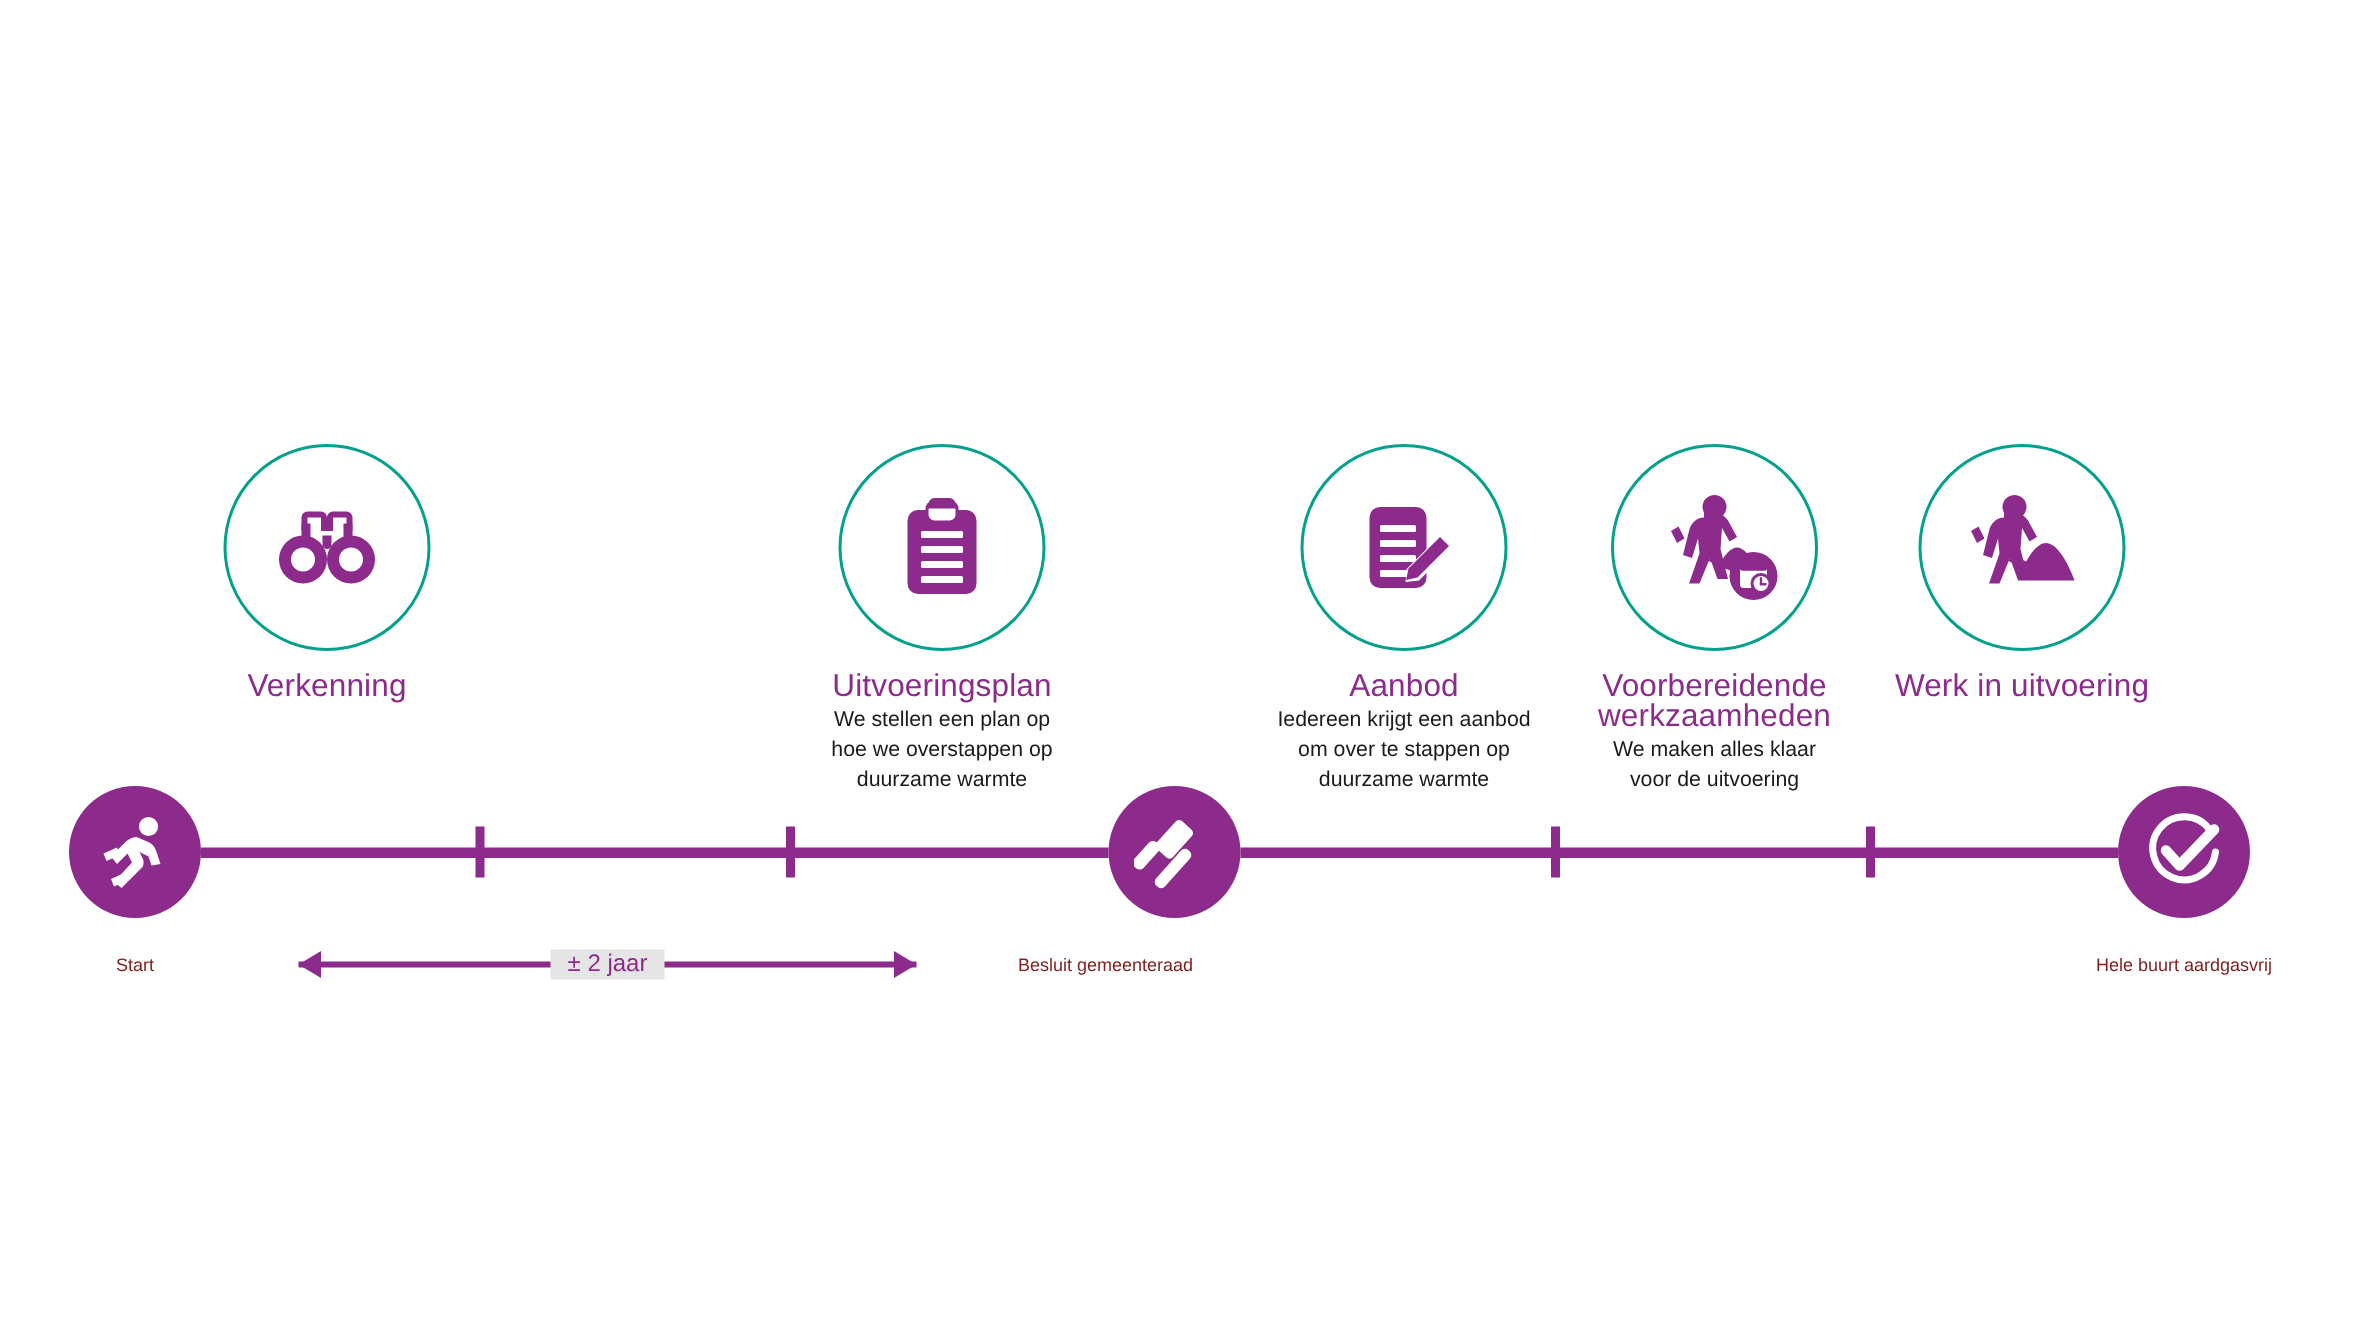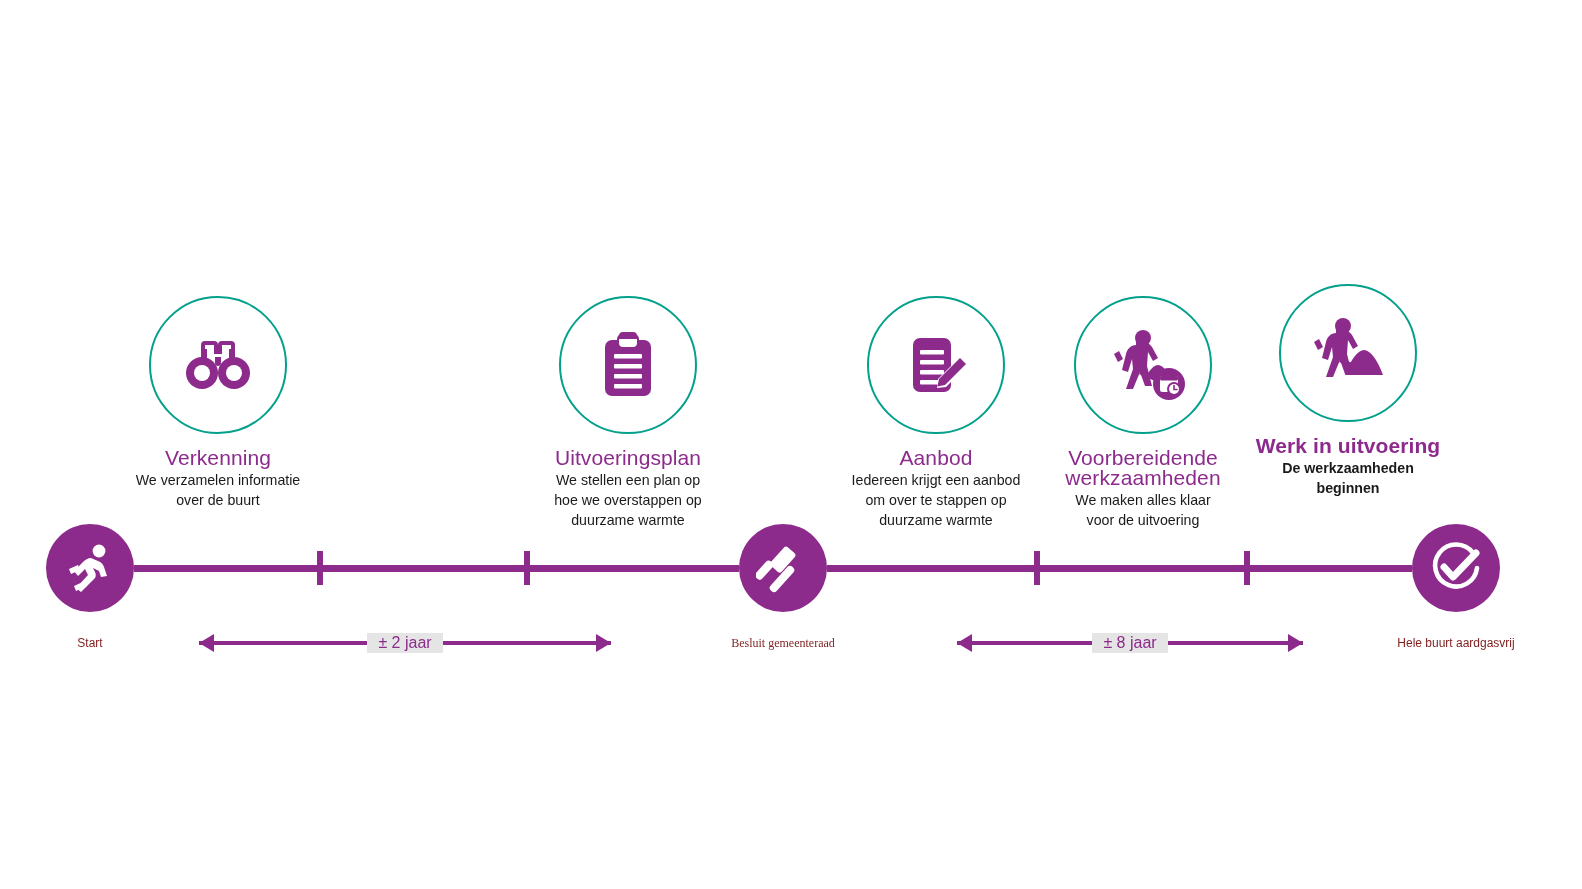--- a/index.html
+++ b/index.html
@@ -153,24 +153,20 @@
           <circle cx="33" cy="24" r="3"></circle>
           <path d="M30 18h6v5h-6z"></path>
           <circle cx="17" cy="34" r="16"></circle>
           <circle cx="49" cy="34" r="16"></circle>
           <circle cx="17" cy="34" r="8" fill="#ffffff"></circle>
           <circle cx="49" cy="34" r="8" fill="#ffffff"></circle>
         </svg>
       </span>
     </div>
     <div class="step-title">Verkenning</div>
-    <div class="step-desc">
-      <div>We verzamelen informatie</div>
-      <div>over de buurt</div>
-    </div>
   </div>
 
 
   <div class="step" style="left:628px; top:296px;">
     <div class="step-circle">
       <span>
         <svg width="52" height="66" viewBox="0 0 52 66" fill="#8c2b8c">
           <path d="M20 2h12a5 5 0 0 1 5 5v4H15V7a5 5 0 0 1 5-5z"></path>
           <rect x="3" y="8" width="46" height="56" rx="7"></rect>
           <rect x="17" y="4" width="18" height="11" rx="4" fill="#ffffff"></rect>
@@ -235,37 +231,33 @@
     <div class="step-title">
       <div>Voorbereidende</div>
       <div>werkzaamheden</div>
     </div>
     <div class="step-desc">
       <div>We maken alles klaar</div>
       <div>voor de uitvoering</div>
     </div>
   </div>
 
-  <div class="step" style="left:1348px; top:284px;font-weight:bold;">
+  <div class="step" style="left:1348px; top:296px;">
     <div class="step-circle">
       <span>
         <svg width="76" height="72" viewBox="0 0 76 72" fill="#8c2b8c">
           <circle cx="33" cy="9" r="8"></circle>
           <path d="M26 16c-5 0-9 4-10 9l-4 16 6 2 4-13 1 10-7 20h7l7-17 5 14h7l-5-20 1-14 5 9 5-3-6-11c-2-3-5-5-8-5h-8z"></path>
           <path d="M9 22l-5 3 4 8 5-3-4-8z"></path>
           <path d="M31 41l18 8-2 4-18-8z"></path>
           <path d="M35 58c6-16 13-25 19-25s13 9 19 25H35z"></path>
         </svg>
       </span>
     </div>
     <div class="step-title">Werk in uitvoering</div>
-    <div class="step-desc">
-      <div>De werkzaamheden</div>
-      <div>beginnen</div>
-    </div>
   </div>
 
   <div class="node" style="left:90px; top:568px;">
     <span>
       <svg width="52" height="52" viewBox="0 0 52 52" fill="#ffffff">
         <circle cx="35" cy="9" r="6.4"></circle>
         <path d="M27 16c-3 0-6 2-8 4l-9 9 4 5 7-7 3 6-12 13 5 4 14-14c1-2 1-4 0-6l-2-4 6 3 2 6 6-1-3-9c-1-3-3-5-6-6l-7-3z"></path>
         <path d="M5 27l9-4 2 5-9 4z"></path>
         <path d="M10 44l11-5 2 5-11 5z"></path>
       </svg>
@@ -275,39 +267,33 @@
 
   <div class="node" style="left:783px; top:568px;">
     <span>
       <svg width="54" height="54" viewBox="0 0 54 54" fill="#ffffff">
         <rect x="20" y="6" width="14.5" height="25" rx="3" transform="rotate(42 27 18)"></rect>
         <rect x="4" y="18" width="8.5" height="22" rx="3.5" transform="rotate(42 8 29)"></rect>
         <rect x="22" y="22" width="8" height="32" rx="3.5" transform="rotate(42 26 38)"></rect>
       </svg>
     </span>
   </div>
-  <div class="node-label" style="left:783px; top:633px;font-family:Liberation Serif, serif;">Besluit gemeenteraad</div>
+  <div class="node-label" style="left:737px; top:633px;">Besluit gemeenteraad</div>
 
   <div class="node" style="left:1456px; top:568px;">
     <span>
       <svg width="54" height="54" viewBox="0 0 54 54" fill="none">
         <path d="M44 12a21 21 0 1 0 4 15" stroke="#ffffff" stroke-width="4.6" stroke-linecap="round"></path>
         <path d="M15 26l9 10L47 12" stroke="#ffffff" stroke-width="7" stroke-linecap="round" stroke-linejoin="round"></path>
       </svg>
     </span>
   </div>
   <div class="node-label" style="left:1456px; top:633px;">Hele buurt aardgasvrij</div>
 
   <div class="duration" style="left:405px; top:628px; width:412px;">
     <div class="bar"></div>
     <div class="head left"></div>
     <div class="head right"></div>
     <div class="dur-label">± 2 jaar</div>
   </div>
 
-  <div class="duration" style="left:1130px; top:628px; width:346px;">
-    <div class="bar"></div>
-    <div class="head left"></div>
-    <div class="head right"></div>
-    <div class="dur-label">± 8 jaar</div>
-  </div>
 
 </div>
 
 </body></html>

